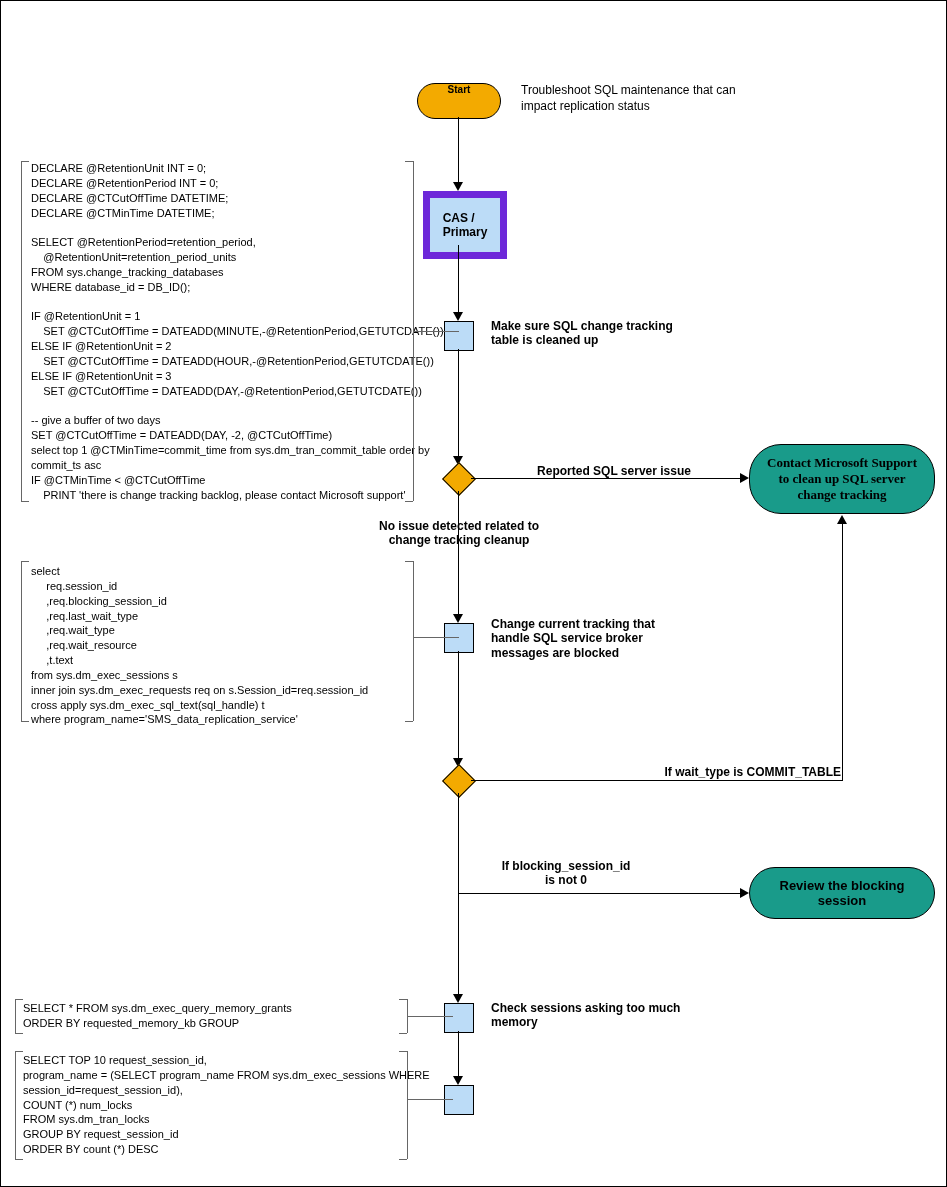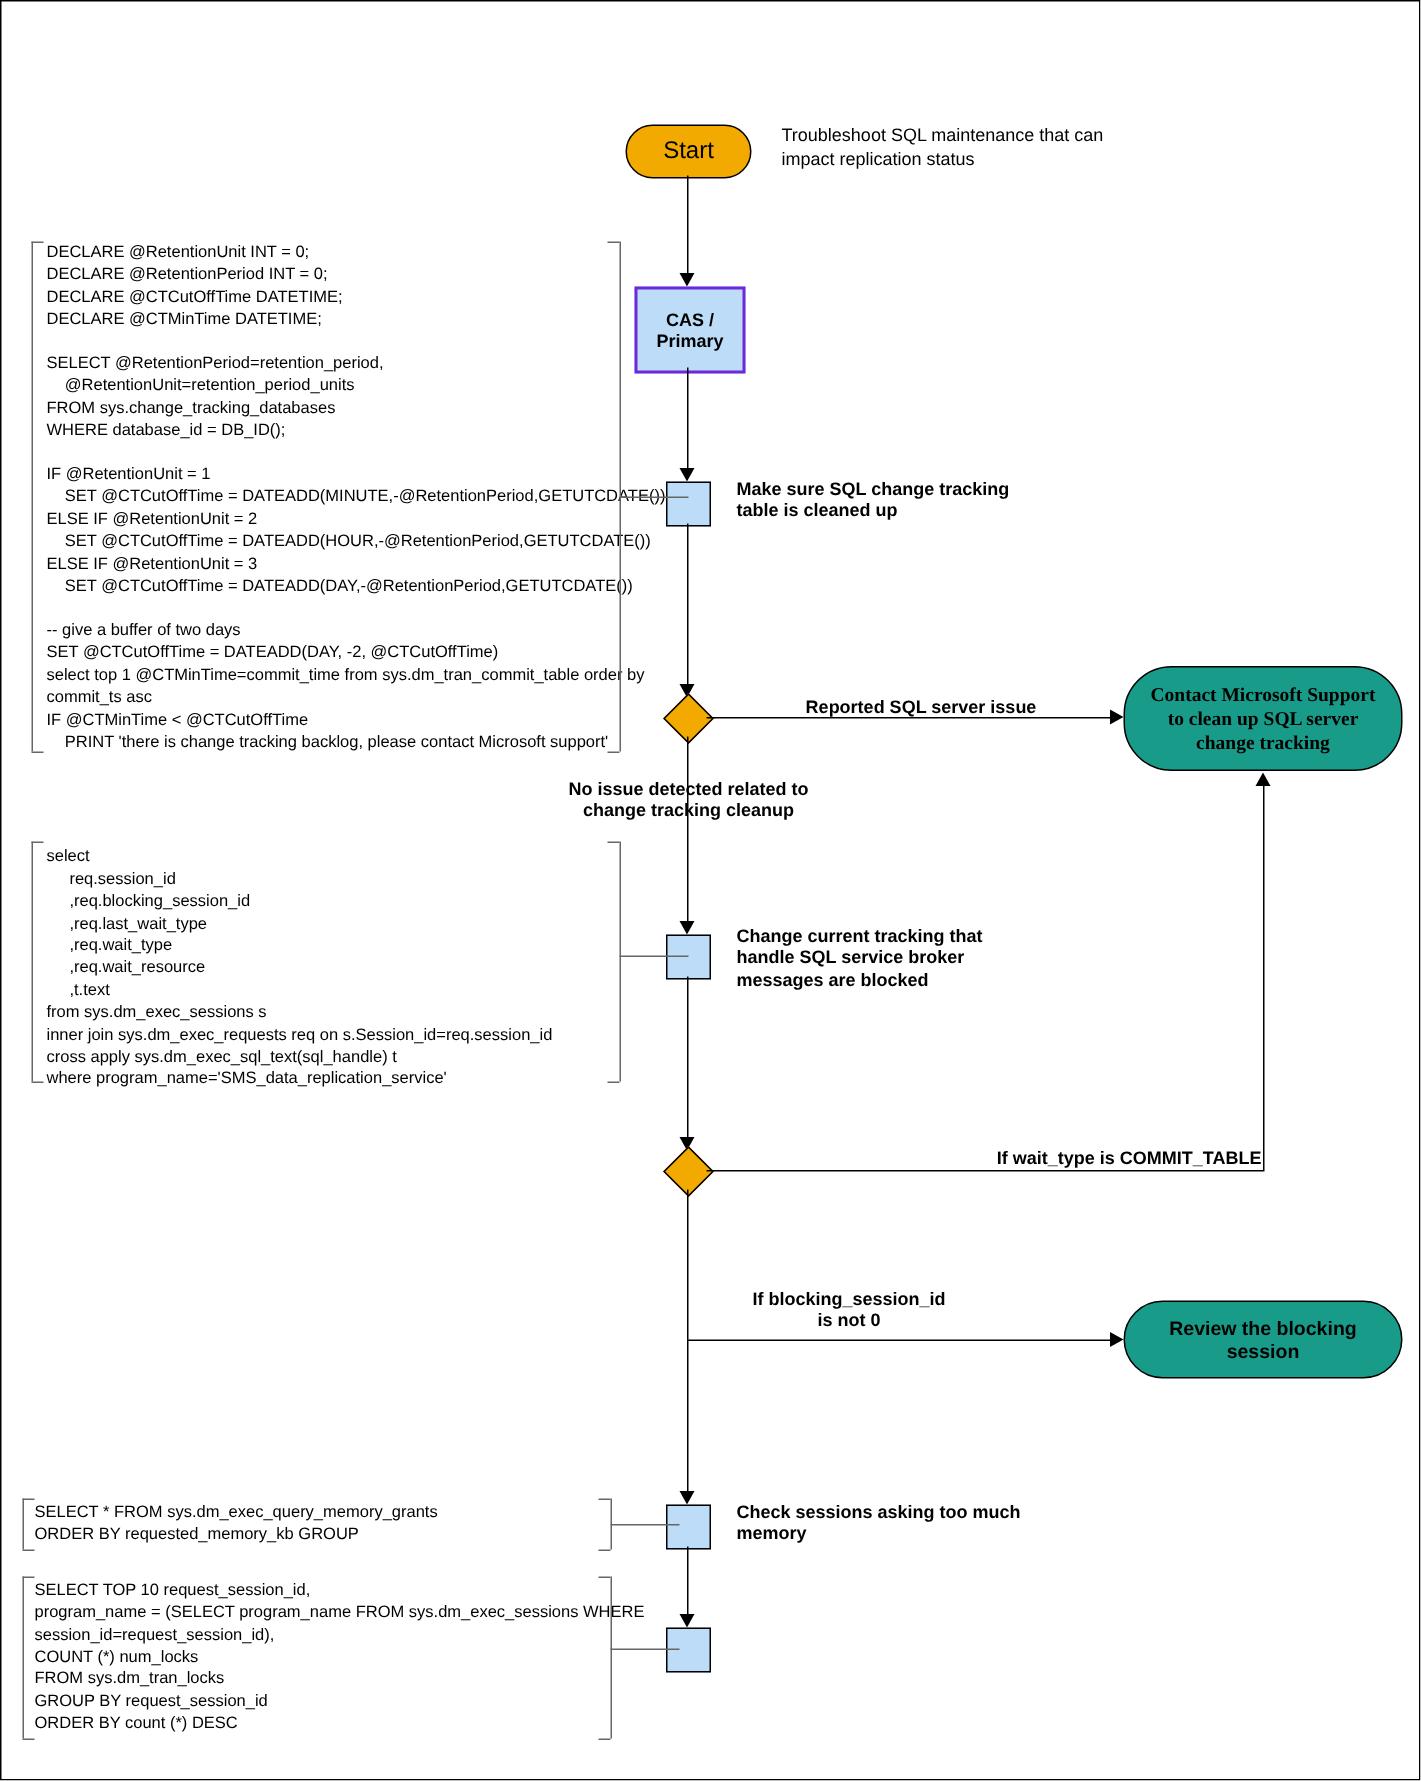--- a/index.html
+++ b/index.html
@@ -50,34 +50,34 @@
     font-family: "Segoe UI", Arial, sans-serif;
   }
 
   
   .start-pill {
     position: absolute;
     background: #f3aa00;
     border: 1px solid #000;
     border-radius: 18px;
     text-align: center;
-    font-weight: 400;
-    font-size: 16px;
+    font-weight: 700;
+    font-size: 10px;
     display: flex;
-    align-items: center;
+    align-items: flex-start;
     justify-content: center;
   }
   
   .proc-big {
     position: absolute;
     background: #bcdcf7;
-    border: 2px solid #6d28d9;
+    border: 7px solid #6d28d9;
     font-weight: 700;
     font-size: 12px;
-    text-align: center;
+    text-align: left;
     display: flex;
     align-items: center;
     justify-content: center;
   }
   
   .proc-small {
     position: absolute;
     background: #bcdcf7;
     border: 1px solid #000;
   }

